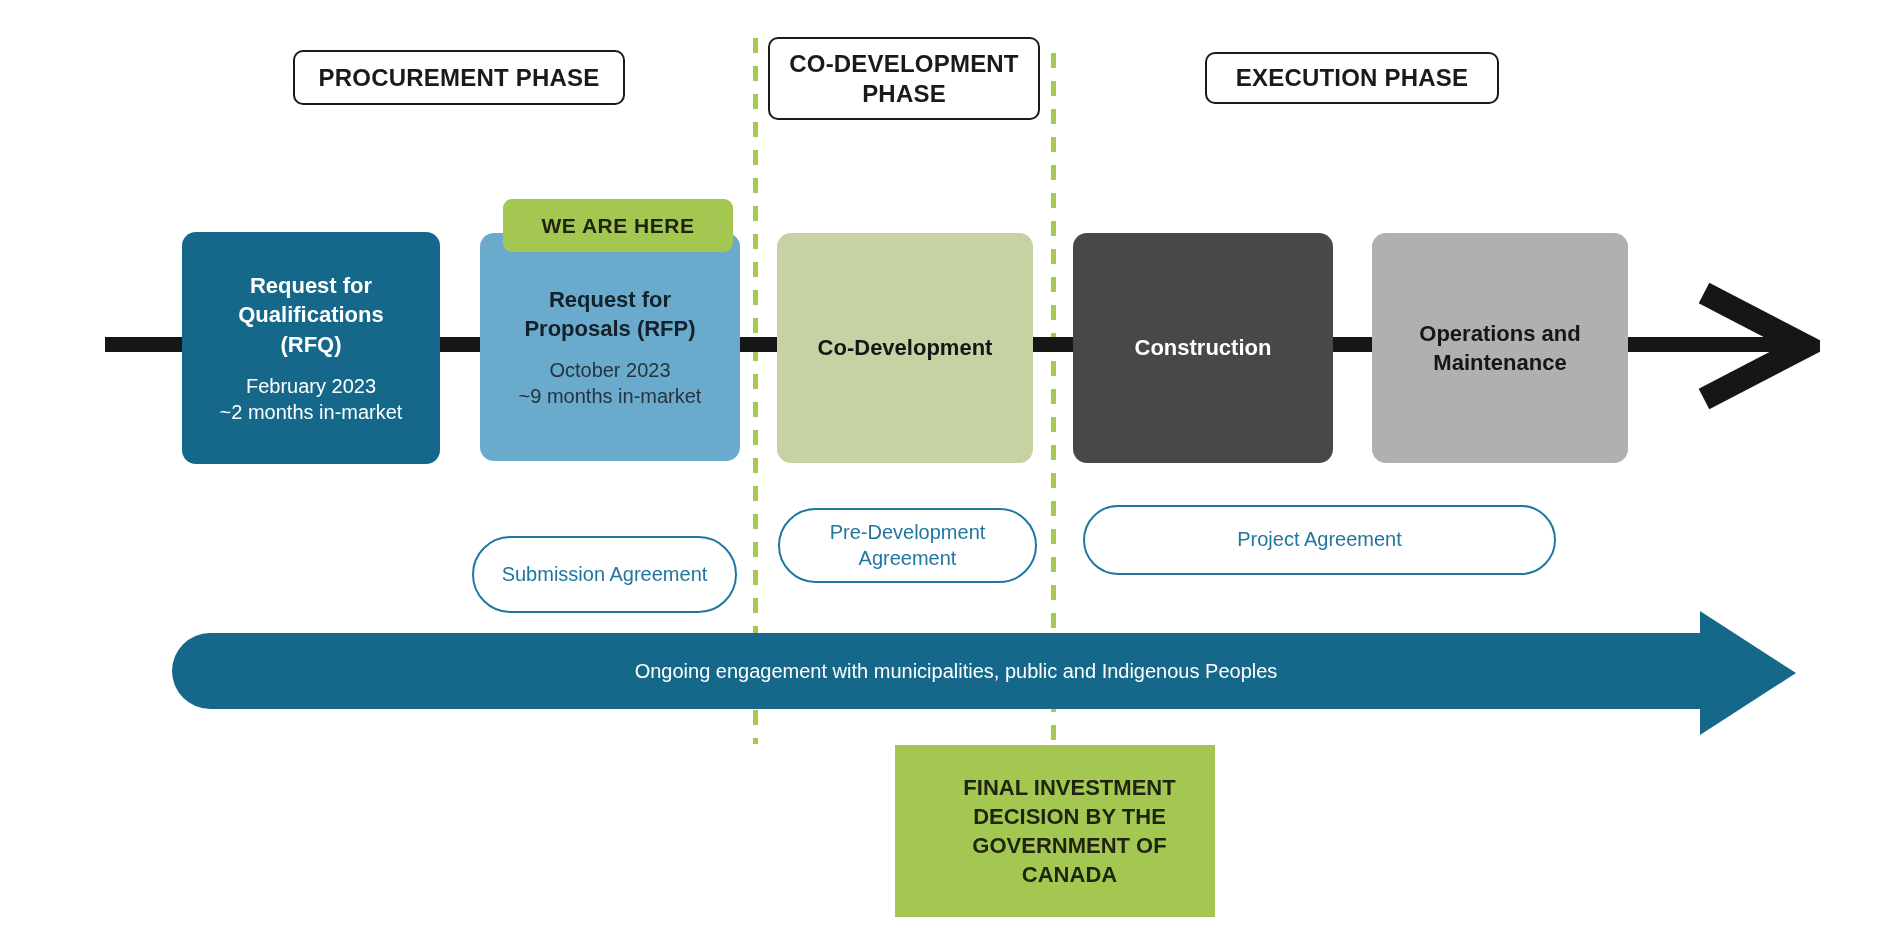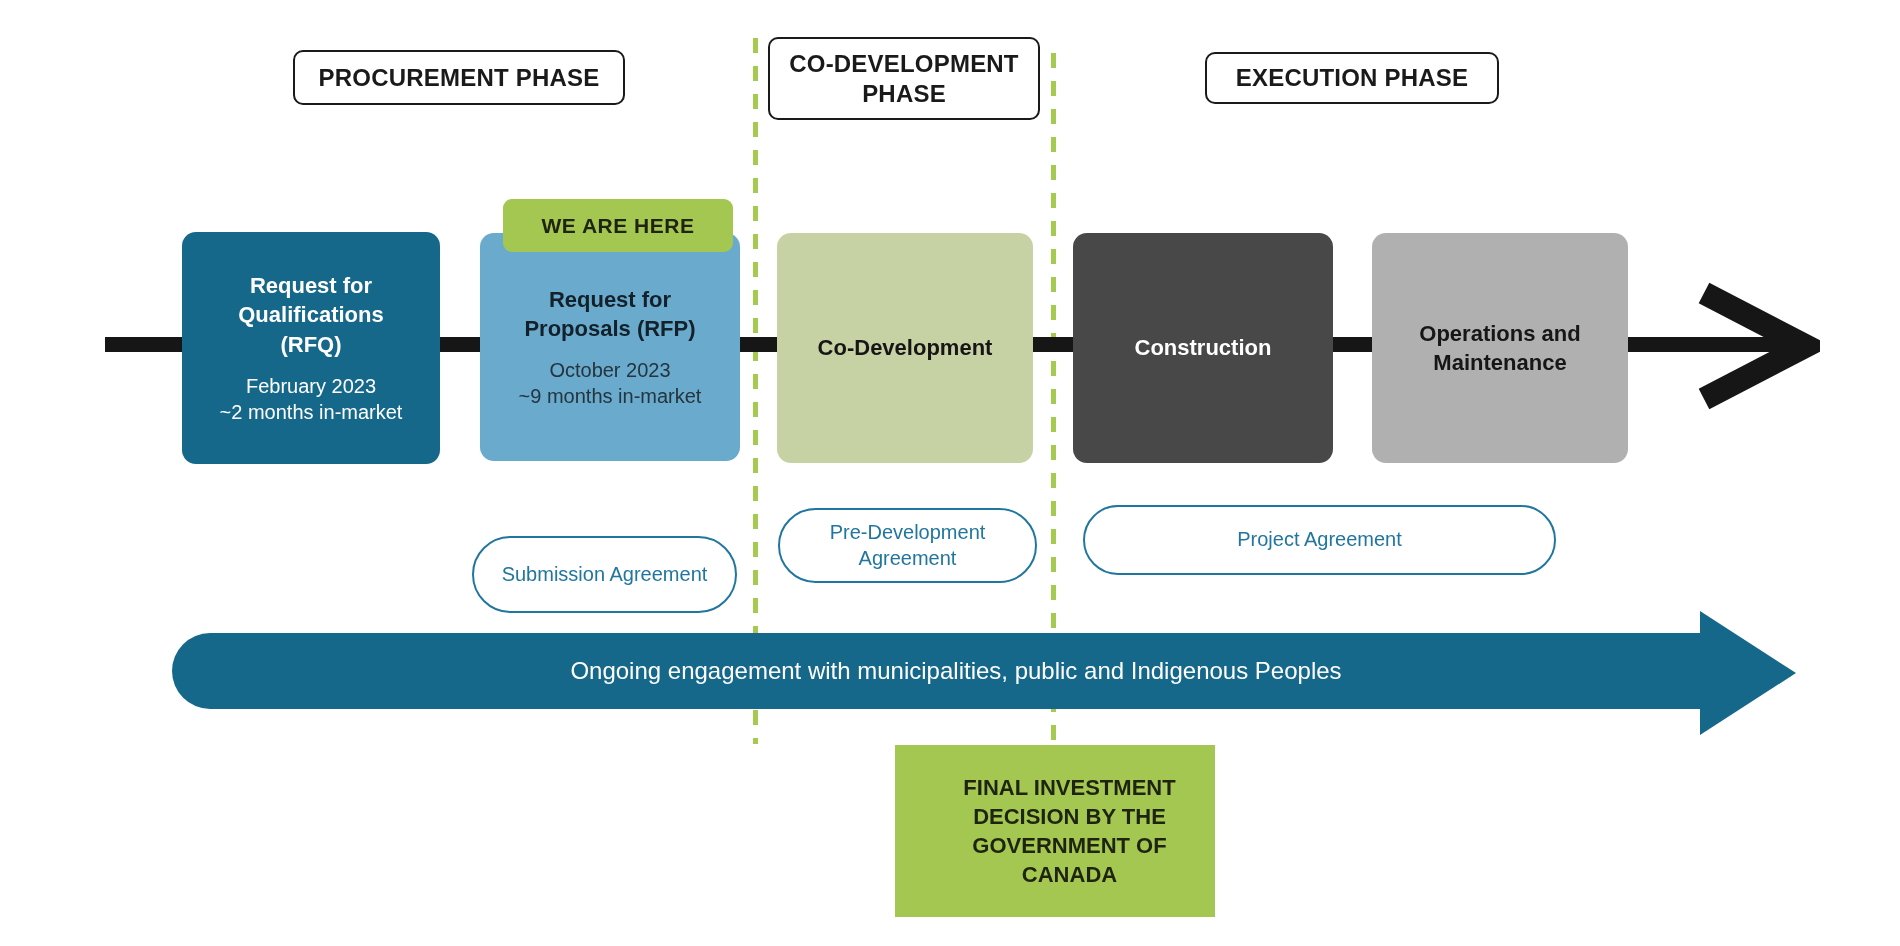--- a/index.html
+++ b/index.html
@@ -88,21 +88,21 @@
   .pill-submission{left:472px;top:492px;width:265px;height:77px;margin-top:44px;}
   .pill-predev{left:778px;top:502px;width:259px;height:75px;margin-top:6px;}
   .pill-predev .pill-text{max-width:180px;}
   .pill-project{left:1083px;top:505px;width:473px;height:70px;}
 
   
   .banner{
     position:absolute;left:172px;top:633px;width:1528px;height:76px;z-index:4;
     background:var(--teal);border-radius:38px 0 0 38px;
     display:flex;align-items:center;justify-content:center;
-    color:#ffffff;font-size:24px;padding-left:40px;
+    color:#ffffff;font-size:20px;padding-left:40px;
   }
   .banner-head{
     position:absolute;left:1700px;top:611px;z-index:4;
     width:0;height:0;
     border-top:62px solid transparent;
     border-bottom:62px solid transparent;
     border-left:96px solid var(--teal);
   }
 
   

